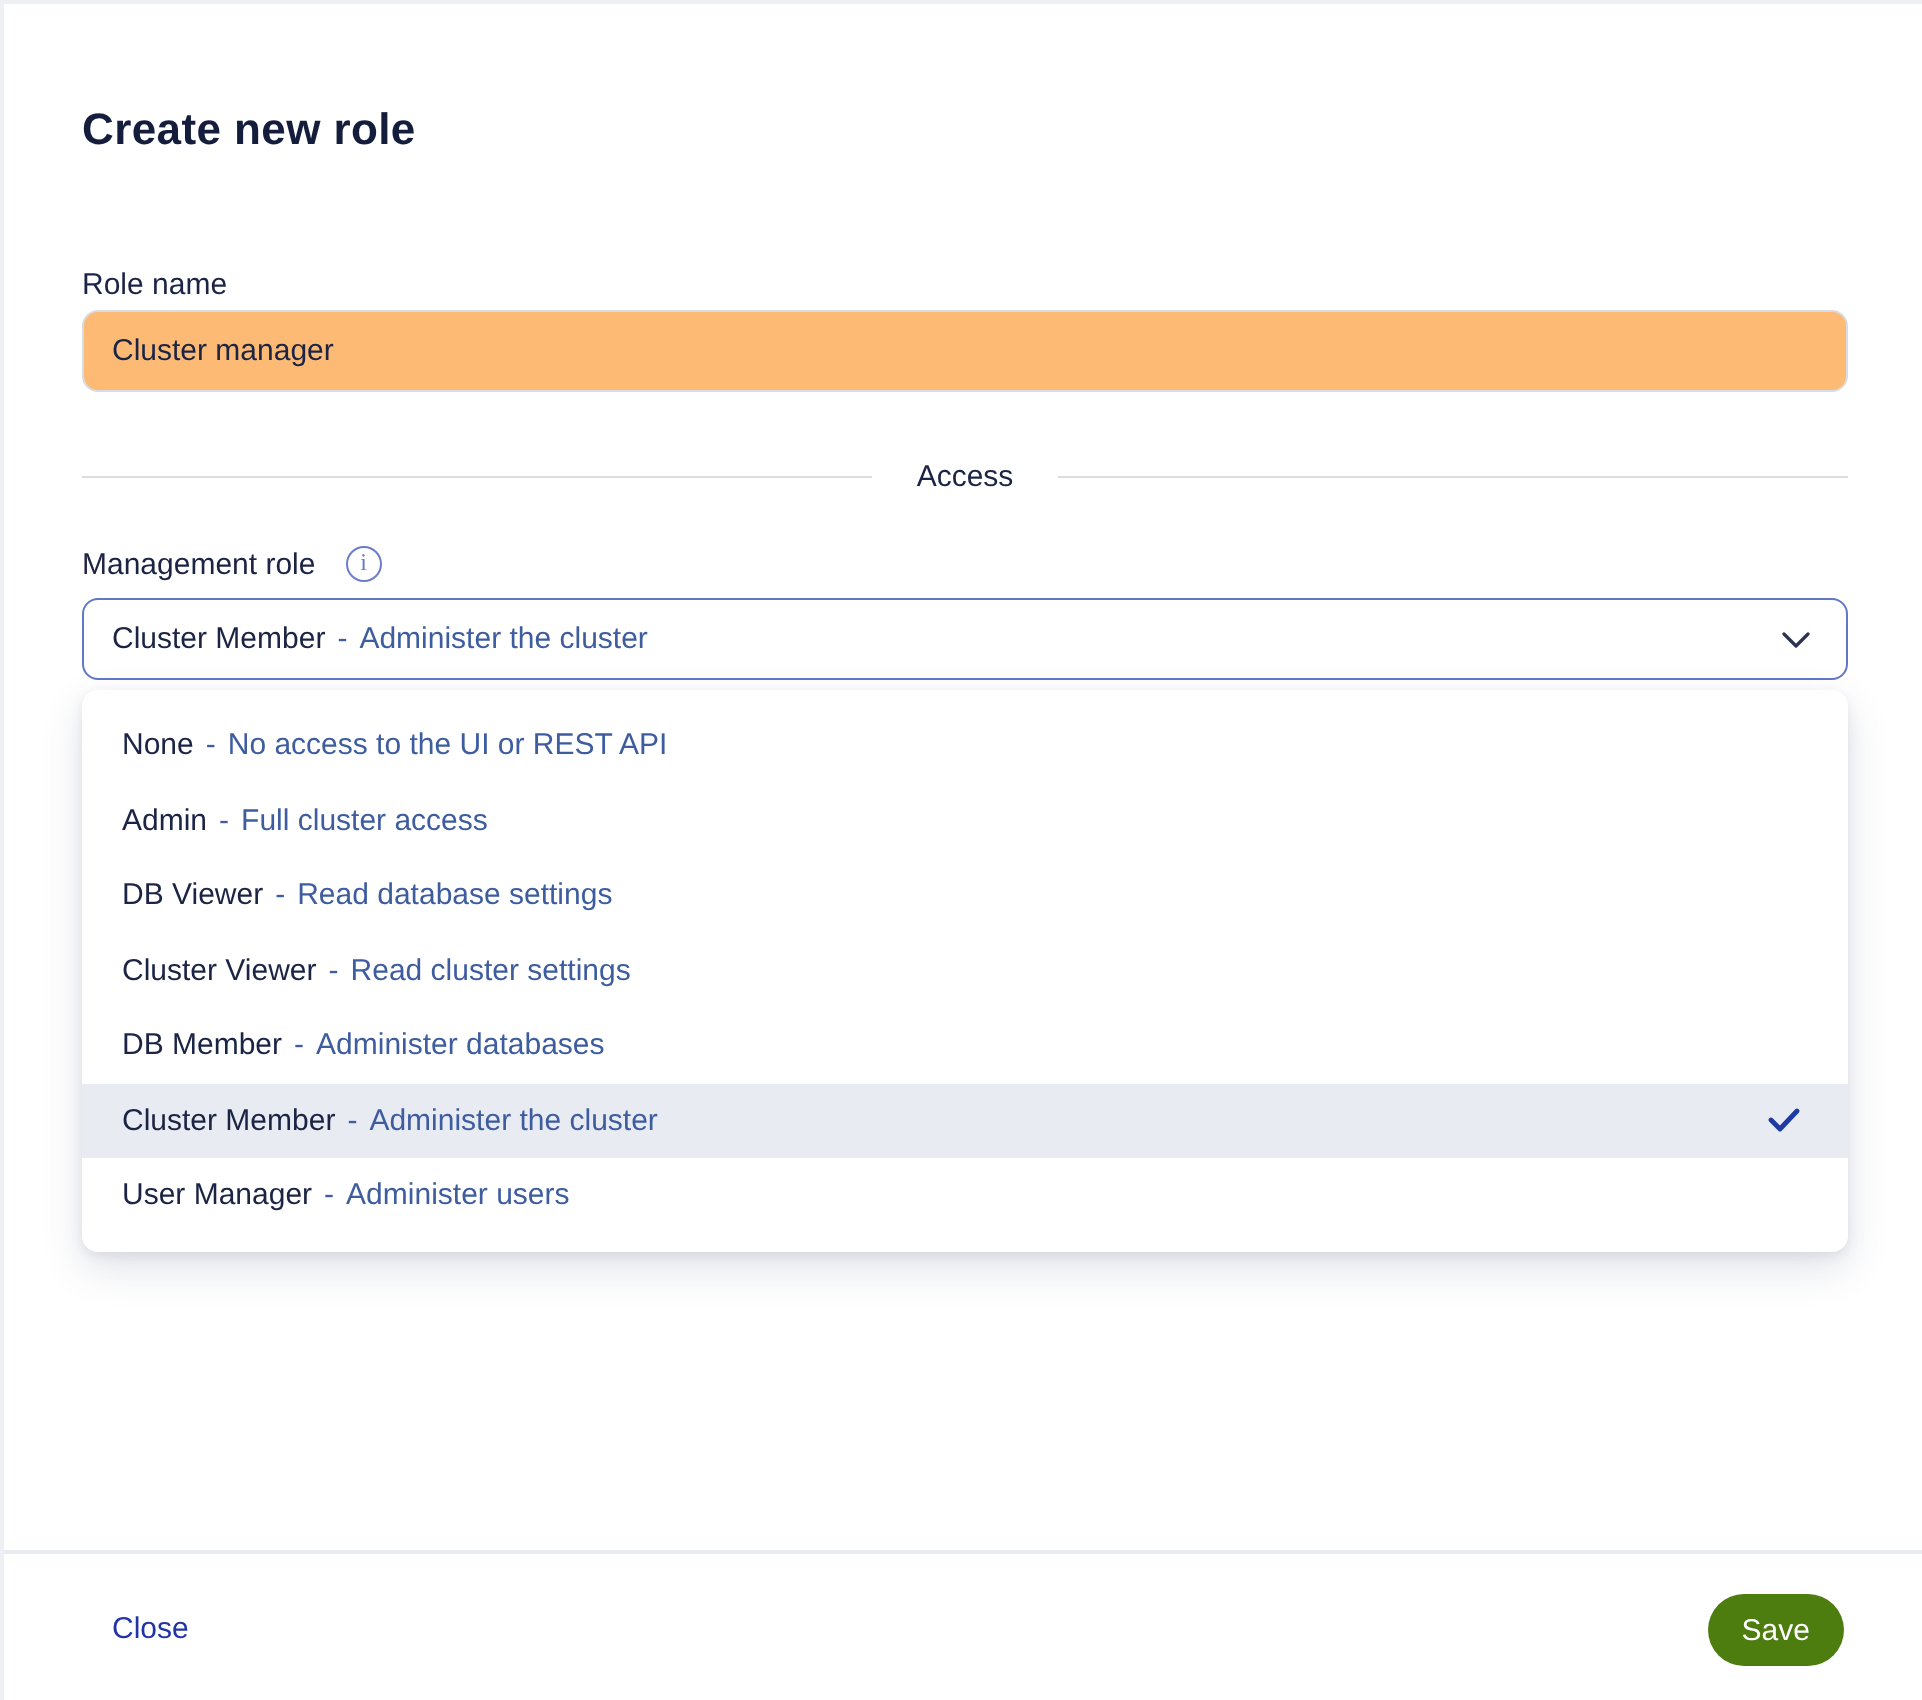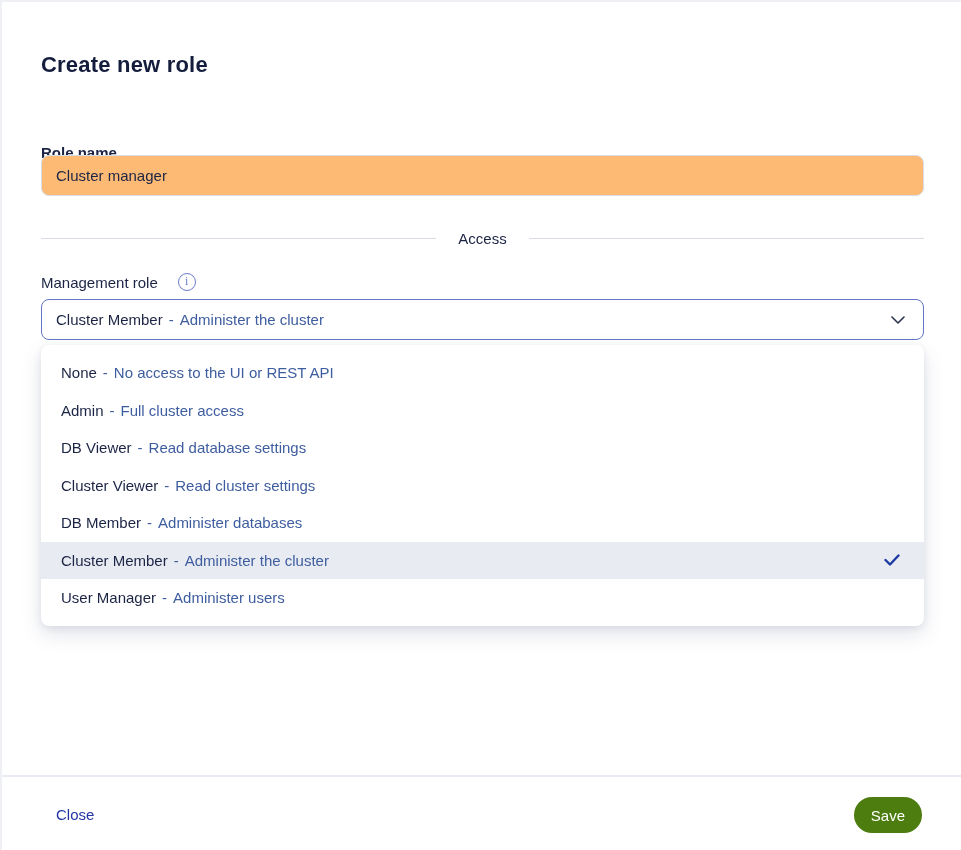--- a/index.html
+++ b/index.html
@@ -18,21 +18,21 @@
   .dialog-title {
     position: absolute; top: 50px; left: 39px;
     font-size: 22px; font-weight: 700; letter-spacing: .2px;
     color: #141d3c;
   }
 
   .field-label {
     position: absolute; left: 39px;
     font-size: 15px; color: #1b2444;
   }
-  .role-name-label { top: 142px; font-weight: bold; }
+  .role-name-label { top: 132px; }
 
   .text-input {
     position: absolute; top: 153px; left: 39px;
     width: 883px; height: 41px;
     border: 1px solid #d8dce5; border-radius: 8px;
     background: #fdba74;
     font-family: "Liberation Sans", sans-serif;
     font-size: 15px; color: #1b2444;
     padding: 0 14px;
     outline: none;
@@ -43,21 +43,21 @@
     width: 883px; height: 17px;
     display: flex; align-items: center;
   }
   .access-divider .line { flex: 1; height: 1px; background: #d9dce4; }
   .access-divider .divider-text {
     margin: 8px 22px; font-size: 15px; color: #1b2444;
   }
 
   .mgmt-label-row {
     position: absolute; top: 271px; left: 39px;
-    display: flex; align-items: center; gap: 20px;
+    display: flex; align-items: center; gap: 15px;
   }
   .mgmt-label-row .lbl { font-size: 15px; color: #1b2444; }
   .info-icon {
     width: 18px; height: 18px; border-radius: 50%;
     border: 1.5px solid #6b7dca; color: #6b7dca;
     font-size: 12px; line-height: 15px; text-align: center;
     display: inline-block; cursor: pointer;
     font-family: "Liberation Serif", serif;
   }
 

